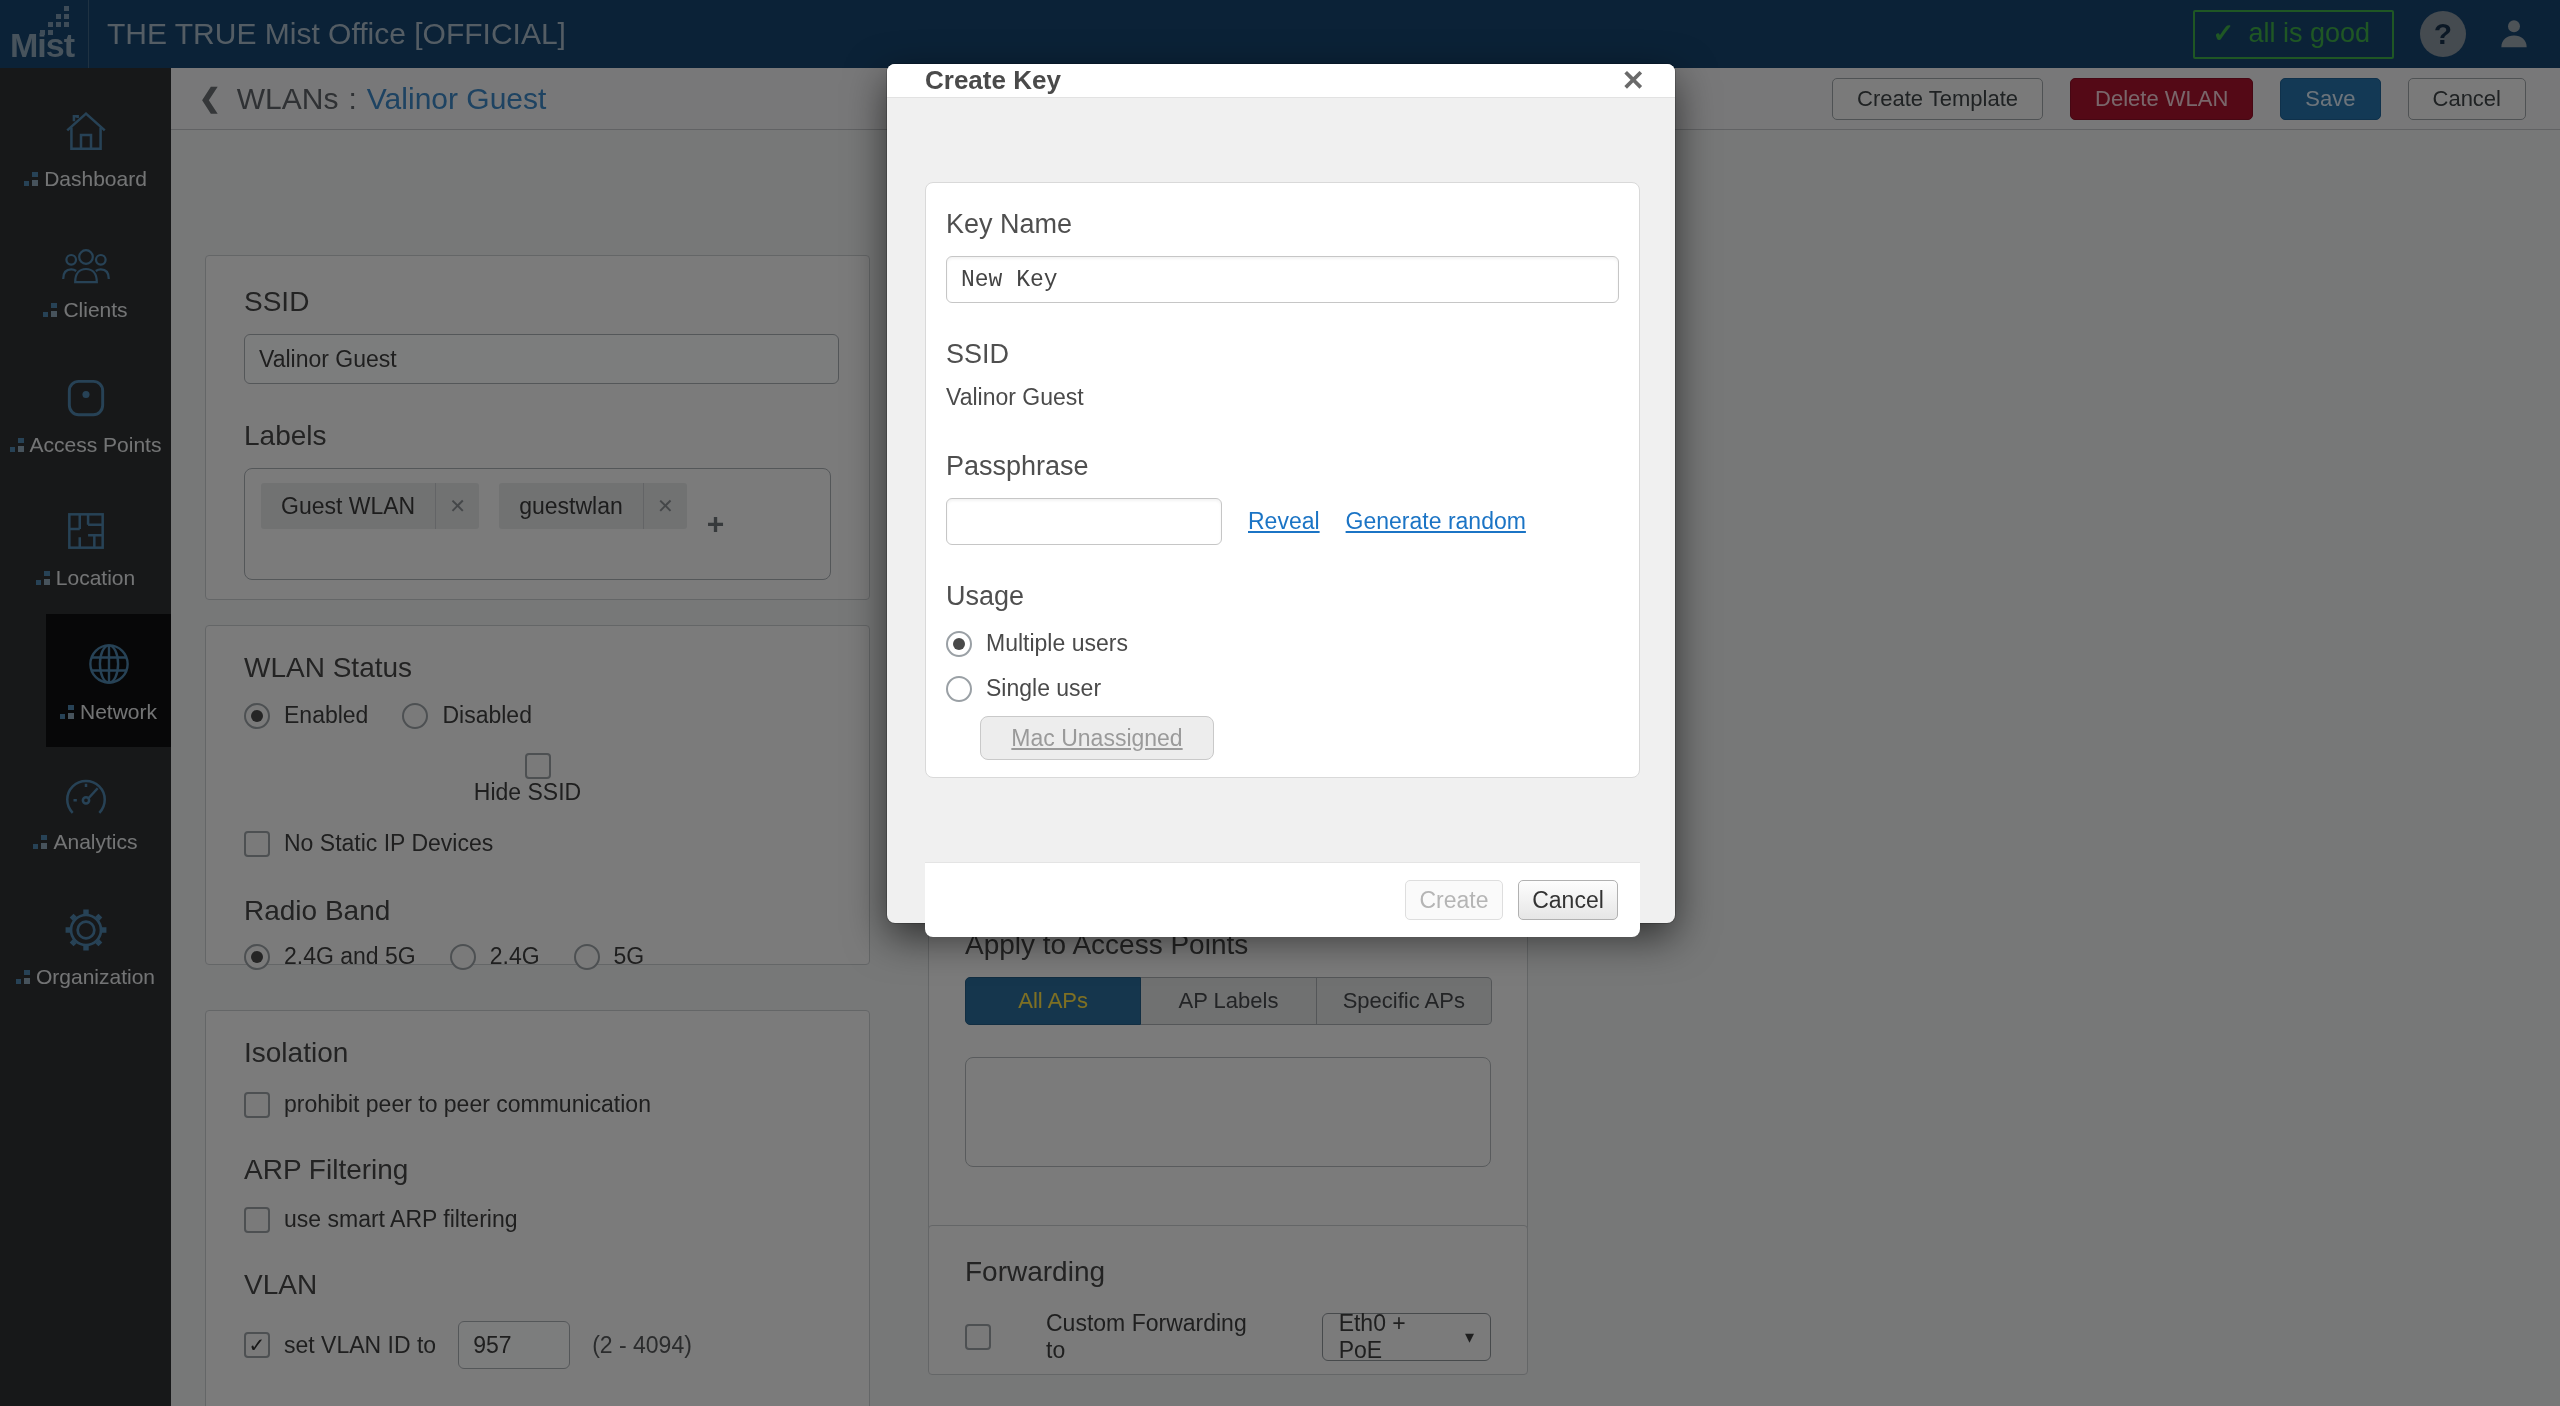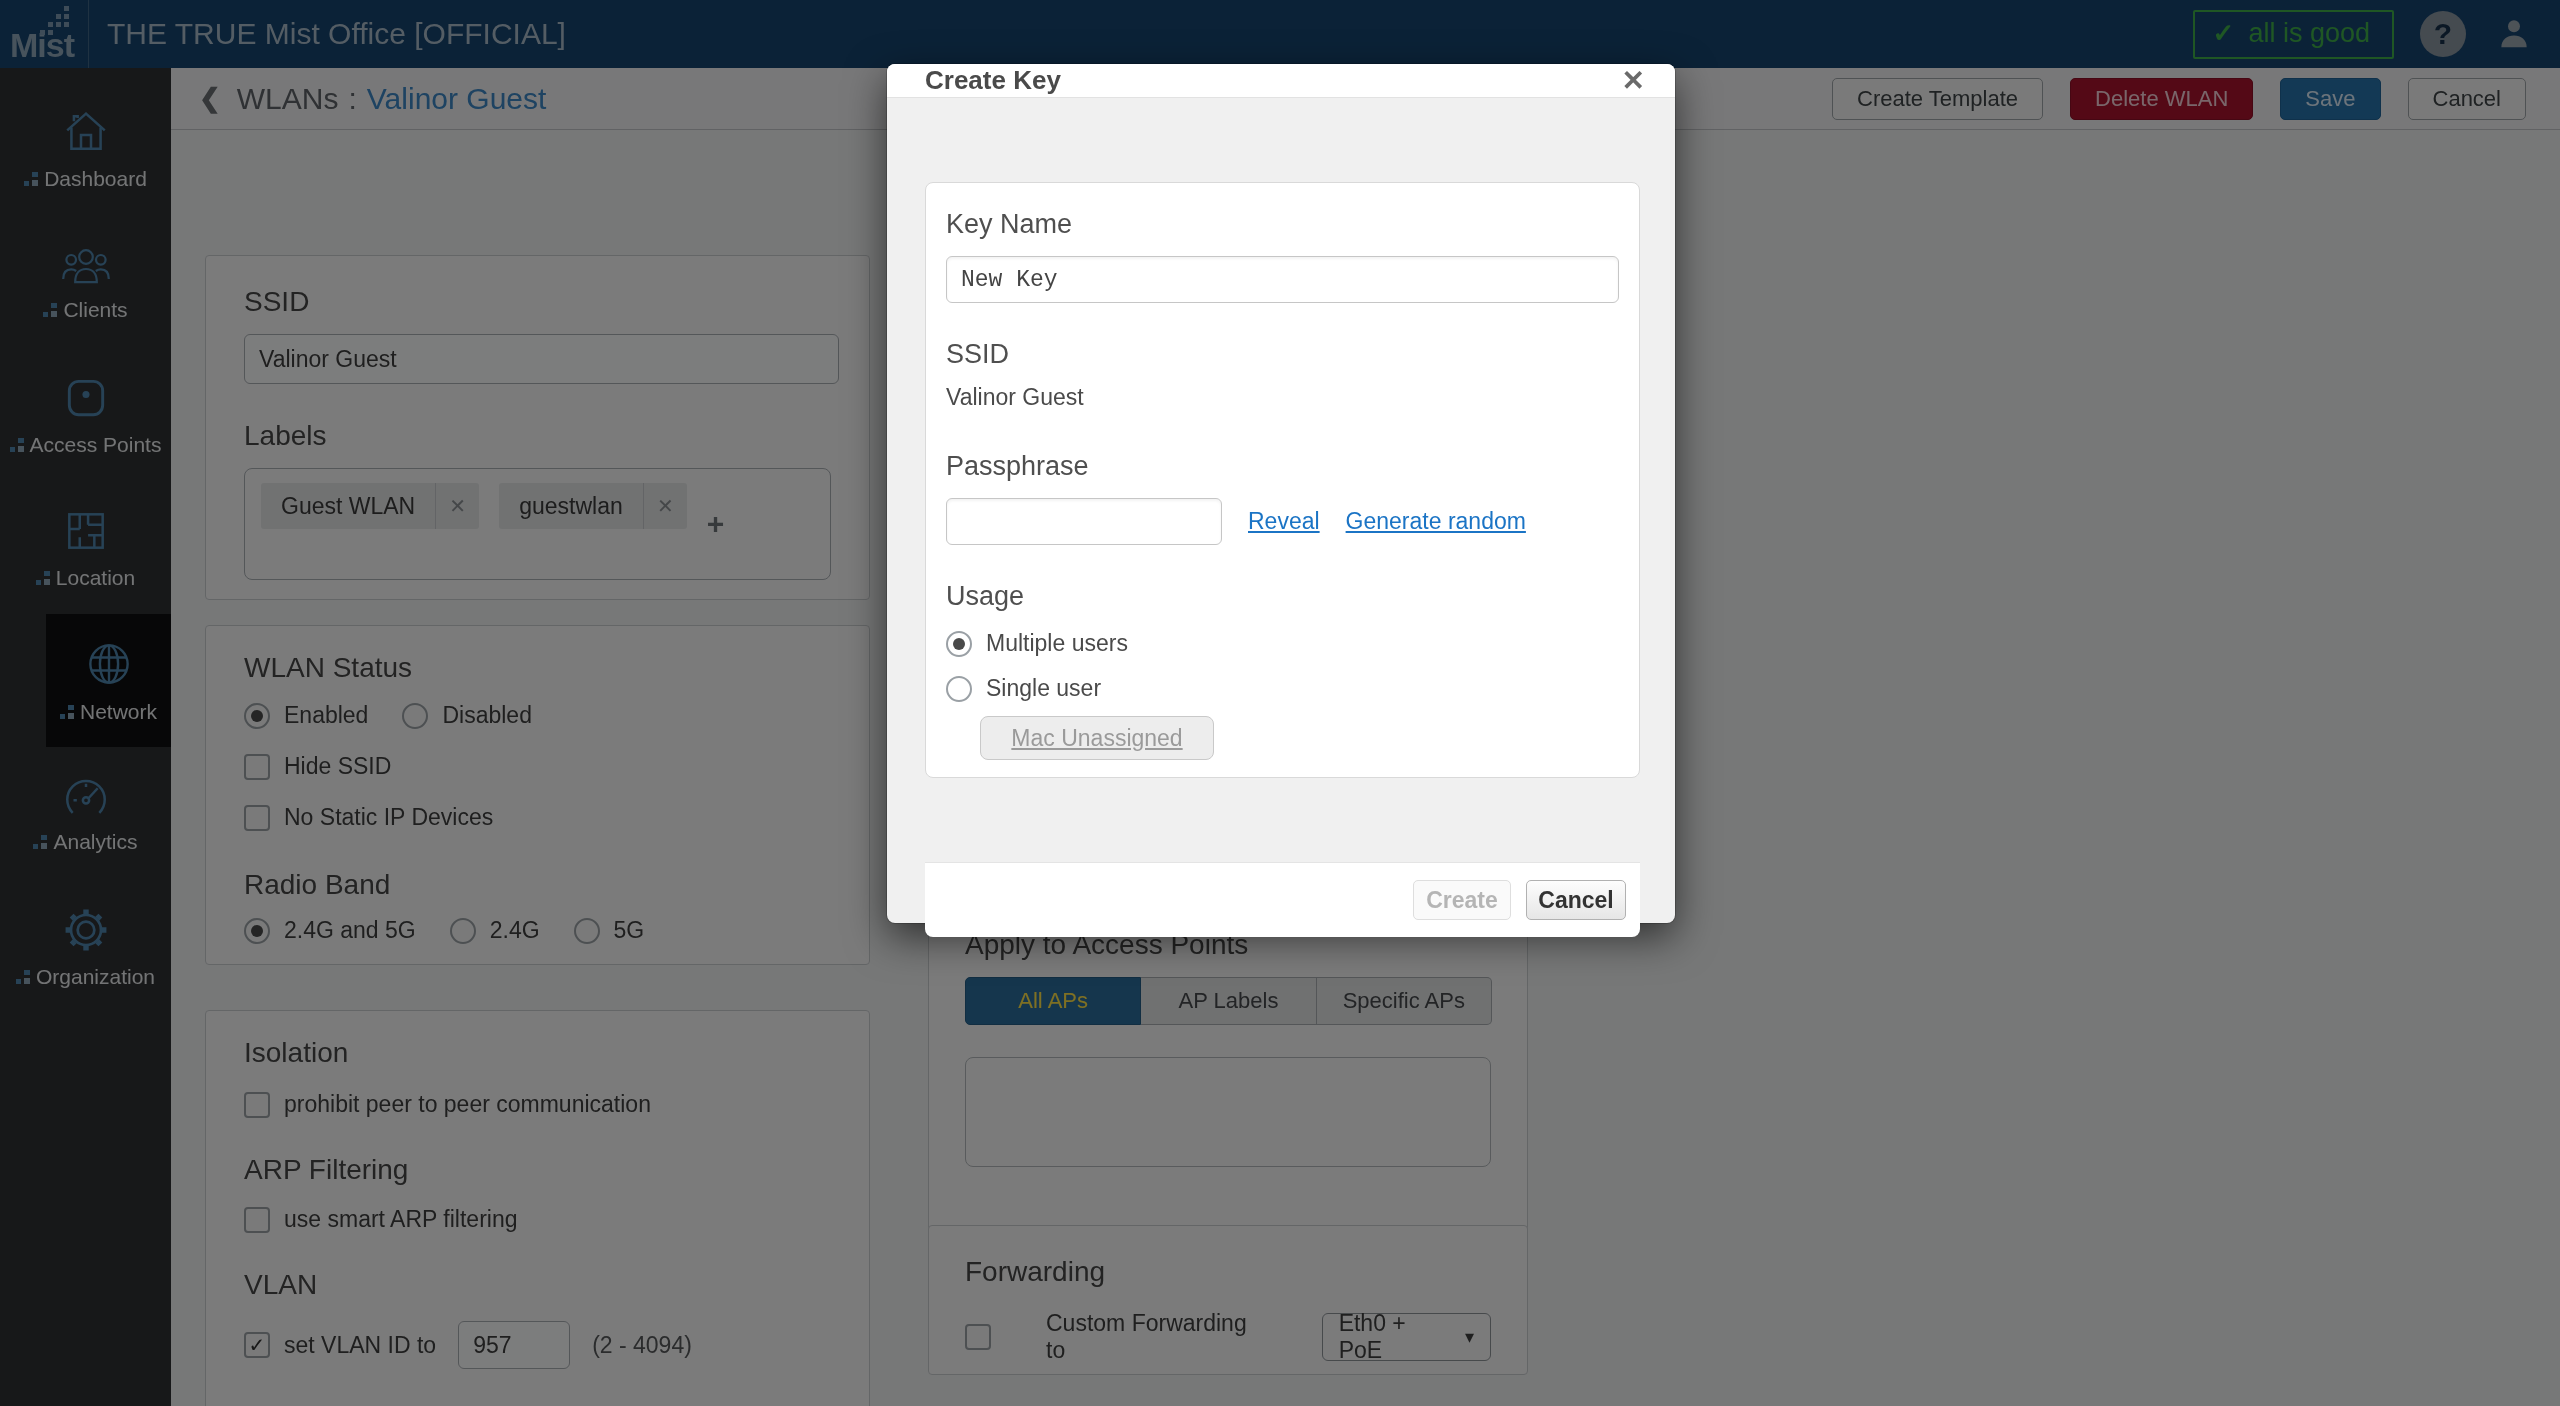--- a/index.html
+++ b/index.html
@@ -80,21 +80,21 @@
   .modal-close { margin-left:auto; font-size:28px; font-weight:700; color:#6a6a6a; cursor:pointer; }
   .modal-body { flex:1; padding:84px 35px 0 38px; }
   .modal-card { background:#fff; border:1px solid #d9d9d9; border-radius:8px; height:596px; padding:26px 22px 0 20px; overflow:hidden; }
   .m-h { font-size:27px; font-weight:400; color:#4f4f4f; }
   .m-input { font-family:"Liberation Sans",sans-serif; font-size:23px; color:#444; background:#fff; border:1px solid #c6c6c6; border-radius:6px; height:47px; padding:0 14px; outline:none; box-shadow:inset 0 2px 3px rgba(0,0,0,0.05); }
   .m-text { font-size:23px; color:#4a4a4a; }
   .m-link { font-size:23px; color:#1b74c5; text-decoration:underline; cursor:pointer; }
   .m-radio-row { display:flex; align-items:center; margin-top:18px; }
   .m-radio-row .radio { background:#fff; }
   .mac-btn { margin:14px 0 0 34px; width:234px; height:44px; background:#ededed; border:1px solid #c9c9c9; border-radius:8px; color:#9a9a9a; font-size:23px; display:flex; align-items:center; justify-content:center;text-decoration:underline; }
-  .modal-footer { height:75px; background:#fff; border-top:1px solid #e4e4e4; border-radius:0 0 8px 8px; display:flex; align-items:center; justify-content:flex-end; gap:15px; padding-right:14px; margin-top:84px;font-weight:bold; }
+  .modal-footer { height:75px; background:#fff; border-top:1px solid #e4e4e4; border-radius:0 0 8px 8px; display:flex; align-items:center; justify-content:flex-end; gap:15px; padding-right:22px; margin-top:84px; }
   .mf-btn { height:40px; font-size:23px; border-radius:5px; display:flex; align-items:center; justify-content:center; }
   .mf-btn.create { width:98px; background:#fafafa; border:1px solid #dedede; color:#b5b5b5; }
   .mf-btn.cancel { width:100px; background:linear-gradient(#fdfdfd,#e6e6e6); border:1px solid #b1b1b1; color:#333; cursor:pointer; }
 
   svg.icn { display:block; }
 </style>
 </head>
 <body>
 
 <div class="app">
@@ -306,21 +306,21 @@
     </div>
 
     <div class="card" style="left:34px; top:557px; width:665px; height:340px; padding:26px 38px;">
       <h2>WLAN Status</h2>
       <div class="fieldrow" style="margin-top:18px;">
         <span class="radio on"></span>
         <span class="rlabel">Enabled</span>
         <span class="radio"></span>
         <span class="rlabel">Disabled</span>
       </div>
-      <div class="fieldrow" style="margin-top:24px;">
+      <div class="fieldrow" style="margin-top:24px;flex-direction:column;">
         <span class="checkbox"></span>
         <span class="rlabel">Hide SSID</span>
       </div>
       <div class="fieldrow" style="margin-top:24px;">
         <span class="checkbox"></span>
         <span class="rlabel">No Static IP Devices</span>
       </div>
       <h2 style="margin-top:38px;">Radio Band</h2>
       <div class="fieldrow" style="margin-top:16px;">
         <span class="radio on"></span>

